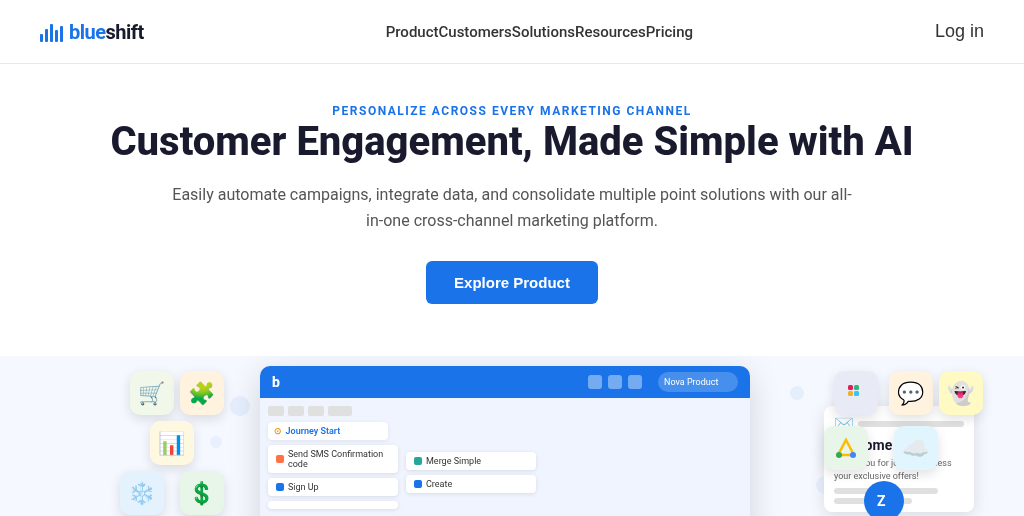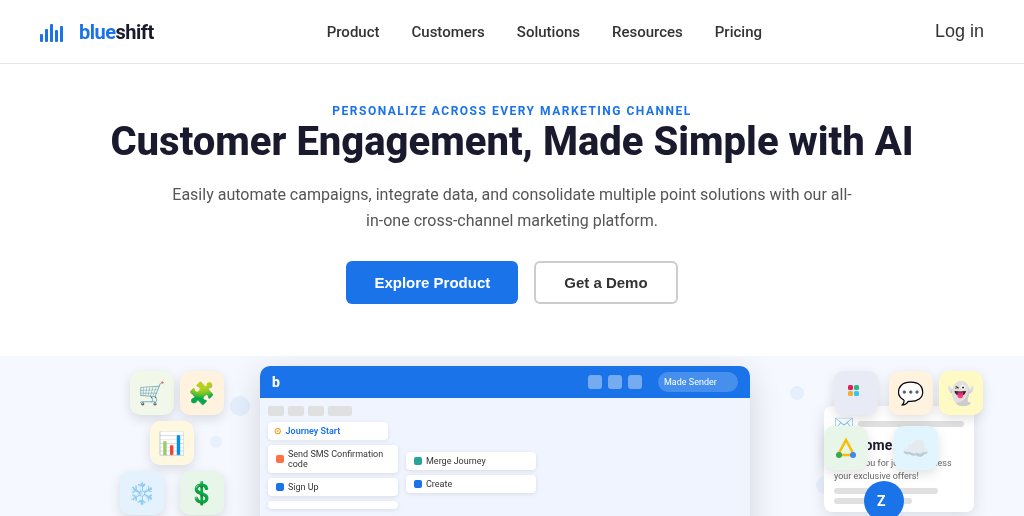--- a/index.html
+++ b/index.html
@@ -11,21 +11,21 @@
       align-items: center;
       justify-content: space-between;
       padding: 0 40px;
       height: 64px;
       border-bottom: 1px solid #e8e8e8;
       background: #fff;
     }
     .logo {
       display: flex;
       align-items: center;
-      gap: 16px;
+      gap: 6px;
       text-decoration: none;
     }
     .logo-bars {
       display: flex;
       align-items: flex-end;
       gap: 2px;
       height: 20px;
     }
     .logo-bar {
       width: 3px;
@@ -35,21 +35,20 @@
     .logo-text {
       font-size: 20px;
       font-weight: 700;
       color: #1a1a2e;
       letter-spacing: -0.5px;
     }
     .logo-text span { color: #1a73e8; }
     .nav-links {
       display: flex;
       align-items: center;
-      gap: 32px;
     }
     .nav-link {
       font-size: 15px;
       color: #333;
       text-decoration: none;
       font-weight: 500;
     }
     .nav-actions {
       display: flex;
       align-items: center;
@@ -280,21 +279,20 @@
     <button class="btn-login">Log in</button>
   </div>
 </nav>
 
 <section class="hero">
   <div class="hero-tag">PERSONALIZE ACROSS EVERY MARKETING CHANNEL</div>
   <h1 class="hero-title">Customer Engagement, Made Simple with AI</h1>
   <p class="hero-subtitle">Easily automate campaigns, integrate data, and consolidate multiple point solutions with our all-in-one cross-channel marketing platform.</p>
   <div class="hero-buttons">
     <button class="btn-explore">Explore Product</button>
-    <button class="btn-demo">Get a Demo</button>
   </div>
 </section>
 
 <div class="dashboard-preview">
 
   <div class="circle-deco" style="width:20px;height:20px;top:40px;left:230px;opacity:0.5"></div>
   <div class="circle-deco" style="width:12px;height:12px;top:80px;left:210px;opacity:0.4"></div>
 
   <div class="circle-deco" style="width:14px;height:14px;top:30px;right:220px;opacity:0.5"></div>
   <div class="circle-deco" style="width:18px;height:18px;top:120px;right:190px;opacity:0.4"></div>
@@ -311,21 +309,21 @@
   <div class="dash-window">
     <div class="dash-header">
       <span style="color:#fff;font-weight:800;font-size:14px;">b</span>
       <div style="flex:1"></div>
       <div style="display:flex;gap:6px;">
         <div style="width:14px;height:14px;background:rgba(255,255,255,0.4);border-radius:3px;"></div>
         <div style="width:14px;height:14px;background:rgba(255,255,255,0.4);border-radius:3px;"></div>
         <div style="width:14px;height:14px;background:rgba(255,255,255,0.4);border-radius:3px;"></div>
       </div>
       <div style="width:80px;height:20px;background:rgba(255,255,255,0.2);border-radius:10px;margin-left:8px;display:flex;align-items:center;padding:0 6px;">
-        <span style="color:#fff;font-size:9px;">Made Sender</span>
+        <span style="color:#fff;font-size:9px;">Nova Product</span>
       </div>
     </div>
     <div class="dash-body">
       <div class="toolbar-row">
         <div class="toolbar-btn"></div>
         <div class="toolbar-btn"></div>
         <div class="toolbar-btn"></div>
         <div class="toolbar-btn" style="width:24px;"></div>
       </div>
       <div class="dash-flow-cols">
@@ -346,21 +344,21 @@
           <div class="flow-node">
             
             
           </div>
 
         </div>
 
         <div class="flow-col" style="margin-top:30px;">
           <div class="flow-node">
             <div class="flow-node-dot" style="background:#26a69a;"></div>
-            <span>Merge Journey</span>
+            <span>Merge Simple</span>
           </div>
           <div class="flow-node">
             <div class="flow-node-dot dot-blue"></div>
             <span>Create</span>
           </div>
 
         </div>
       </div>
     </div>
   </div>

